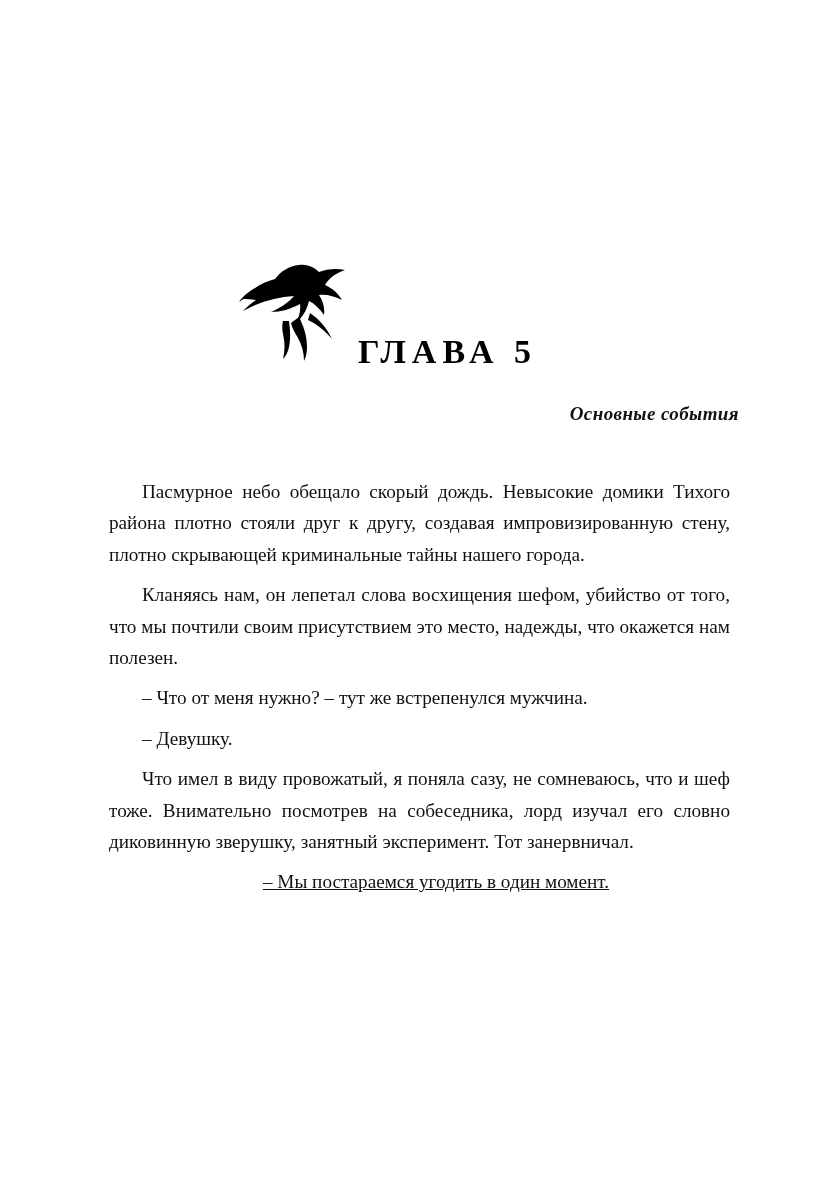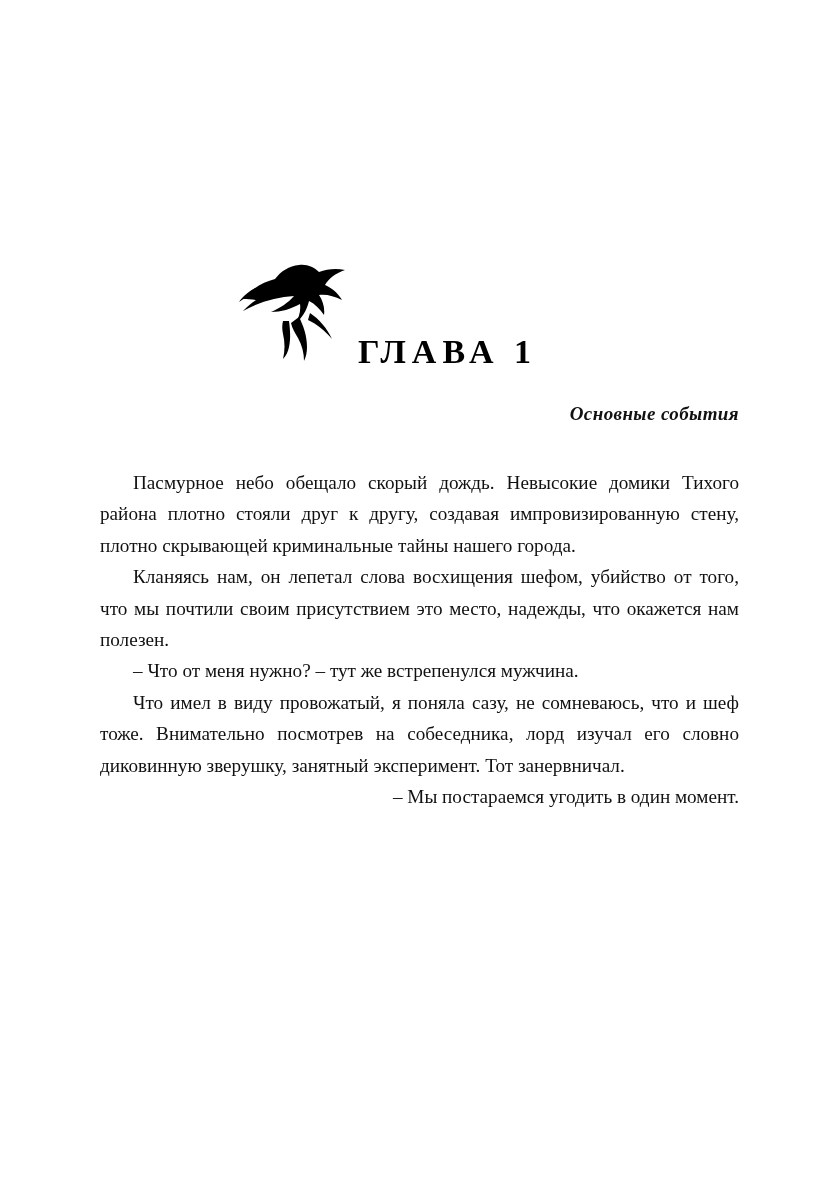--- a/index.html
+++ b/index.html
@@ -61,35 +61,36 @@
     letter-spacing: 0.4px;
     font-weight: bold;
   }
 
   
   .body-text {
     margin-top: -18px;
   }
 
   .body-text p {
-    margin: 0;
+    margin: 9px;
     font-size: 19.2px;
     line-height: 31.4px;
     text-align: justify;
     text-indent: 33px;
     color: #111111;
     hyphens: manual;
   }
 
   .body-text p.dialogue {
     text-indent: 33px;
   }
 
   .body-text p.last-line {
-    text-align: right;
+    text-align: center;
+    text-decoration: underline;
   }
 </style>
 </head>
 <body>
 
 <div class="page">
 
   <div class="chapter-head">
 
     <div class="raven">
@@ -102,26 +103,27 @@
           C14,44 10,44 6,44 Z"></path>
         <path fill="#000000" d="M62,62 C66,70 70,80 70,92 C70,97 69,102 67,106
           C67,98 65,90 61,83 C58,78 55,73 54,68 Z"></path>
         <path fill="#000000" d="M52,66 C53,74 54,83 52,92 C51,97 49,101 46,104
           C48,96 48,87 46,79 C45,74 45,70 46,66 Z"></path>
         <path fill="#000000" d="M73,58 C82,64 90,73 95,84 C88,76 80,69 71,65 Z"></path>
         <path fill="#000000" d="M19,33 C12,36 6,41 2,47 C8,43 14,40 21,38 Z"></path>
       </svg>
     </div>
 
-    <div class="chapter-title">ГЛАВА 1</div>
+    <div class="chapter-title">ГЛАВА 5</div>
 
     <div class="chapter-subtitle">Основные события</div>
   </div>
 
   <div class="body-text">
     <p>Пасмурное небо обещало скорый дождь. Невысокие домики Тихого района плотно стояли друг к другу, создавая импровизированную стену, плотно скрывающей криминальные тайны нашего города.</p>
     <p>Кланяясь нам, он лепетал слова восхищения шефом, убийство от того, что мы почтили своим присутствием это место, надежды, что окажется нам полезен.</p>
     <p class="dialogue">– Что от меня нужно? – тут же встрепенулся мужчина.</p>
+    <p class="dialogue">– Девушку.</p>
     <p>Что имел в виду провожатый, я поняла сазу, не сомневаюсь, что и шеф тоже. Внимательно посмотрев на собеседника, лорд изучал его словно диковинную зверушку, занятный эксперимент. Тот занервничал.</p>
     <p class="dialogue last-line">– Мы постараемся угодить в один момент.</p>
   </div>
 
 </div>
 
 </body></html>

